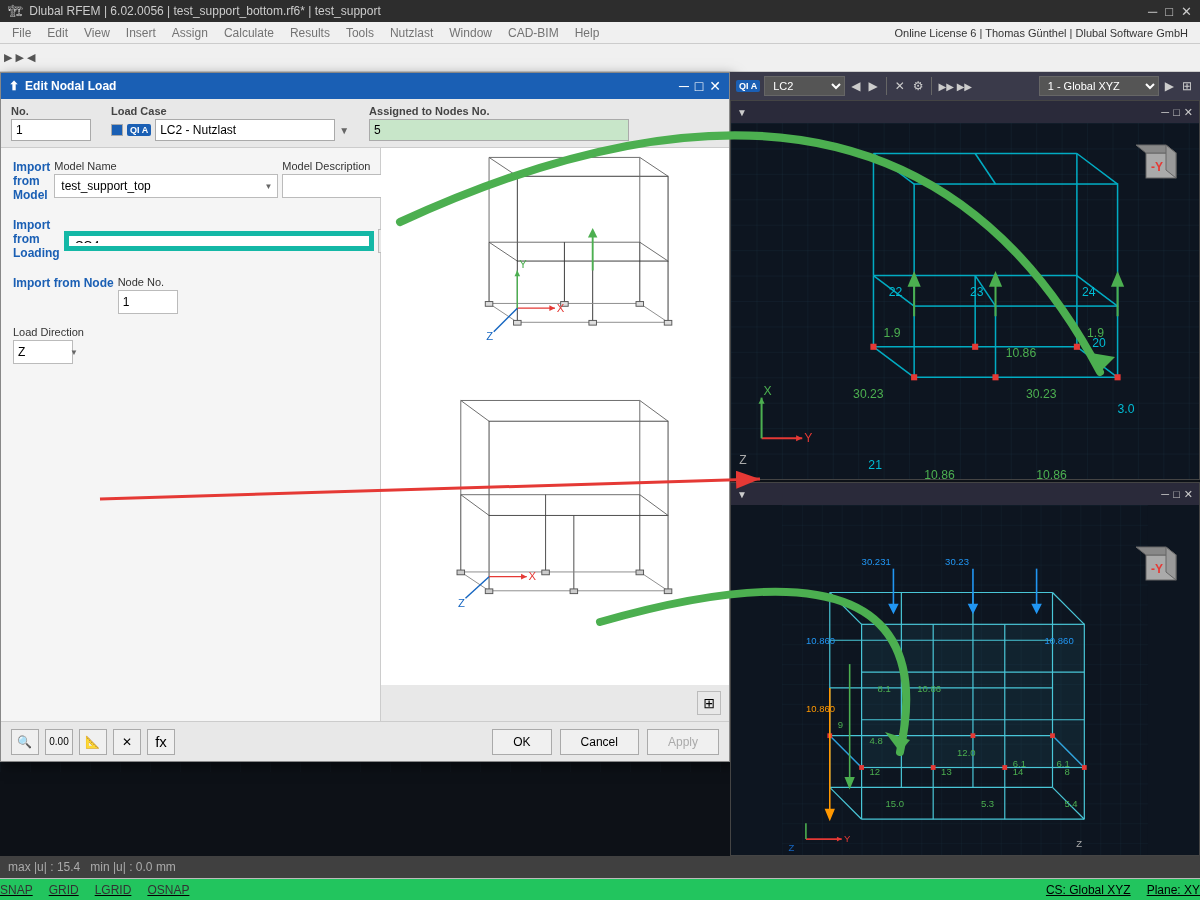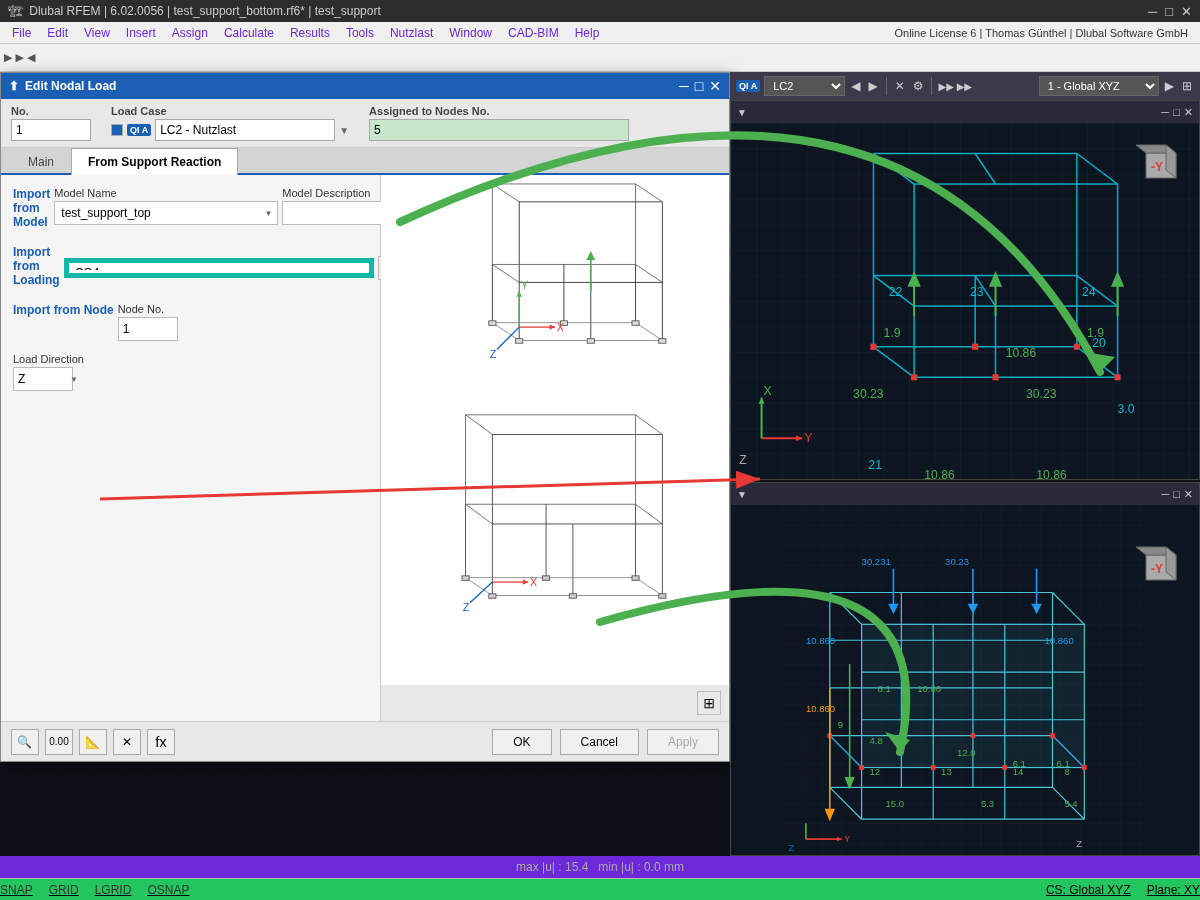--- a/index.html
+++ b/index.html
@@ -25,21 +25,21 @@
       background: #f0f0f0;
       height: 22px;
       display: flex;
       align-items: center;
       padding: 0 4px;
       border-bottom: 1px solid #ccc;
     }
     .menu-item {
       padding: 2px 8px;
       cursor: pointer;
-      color: #6d28d9;
+      color: #737373;
       font-size: 12px;
     }
 
     
     .top-toolbar {
       background: #f0f0f0;
       height: 28px;
       display: flex;
       align-items: center;
       padding: 2px 4px;
@@ -537,24 +537,20 @@
           </select>
           <span class="dropdown-arrow">▼</span>
         </div>
       </div>
       <div class="field-group">
         <span class="field-label">Assigned to Nodes No.</span>
         <input class="field-input field-input-assigned" type="text" value="5" style="">
       </div>
     </div>
 
-    <div class="dialog-tabs">
-      <div class="tab">Main</div>
-      <div class="tab active">From Support Reaction</div>
-    </div>
 
     <div class="dialog-content">
 
       <div class="left-panel">
 
         <div class="section">
           <div class="section-title">Import from Model</div>
           <div class="form-row">
             <span class="form-label">Model Name</span>
             <div class="select-wrapper">
@@ -995,21 +991,21 @@
           <polygon points="15,20 5,12 35,12 45,20" fill="#888" stroke="#666"></polygon>
           <polygon points="45,20 35,12 35,37 45,45" fill="#999" stroke="#666"></polygon>
           <text x="20" y="38" fill="#e53935" font-size="10" font-weight="bold">-Y</text>
         </svg>
       </div>
     </div>
   </div>
 
 </div>
 
-<div style="height:22px;background:#6d28d9;display:flex;align-items:center;padding:0 8px;color:#aaa;font-size:11px;gap:10px;justify-content:center;">
+<div style="height:22px;background:#404040;display:flex;align-items:center;padding:0 8px;color:#aaa;font-size:11px;gap:10px;">
   <span>max |u| : 15.4</span>
   <span>min |u| : 0.0 mm</span>
 </div>
 <div class="snap-bar">
   <span class="snap-item">SNAP</span>
   <span class="snap-item">GRID</span>
   <span class="snap-item">LGRID</span>
   <span class="snap-item">OSNAP</span>
   <span style="flex:1"></span>
   <span>CS: Global XYZ</span>

